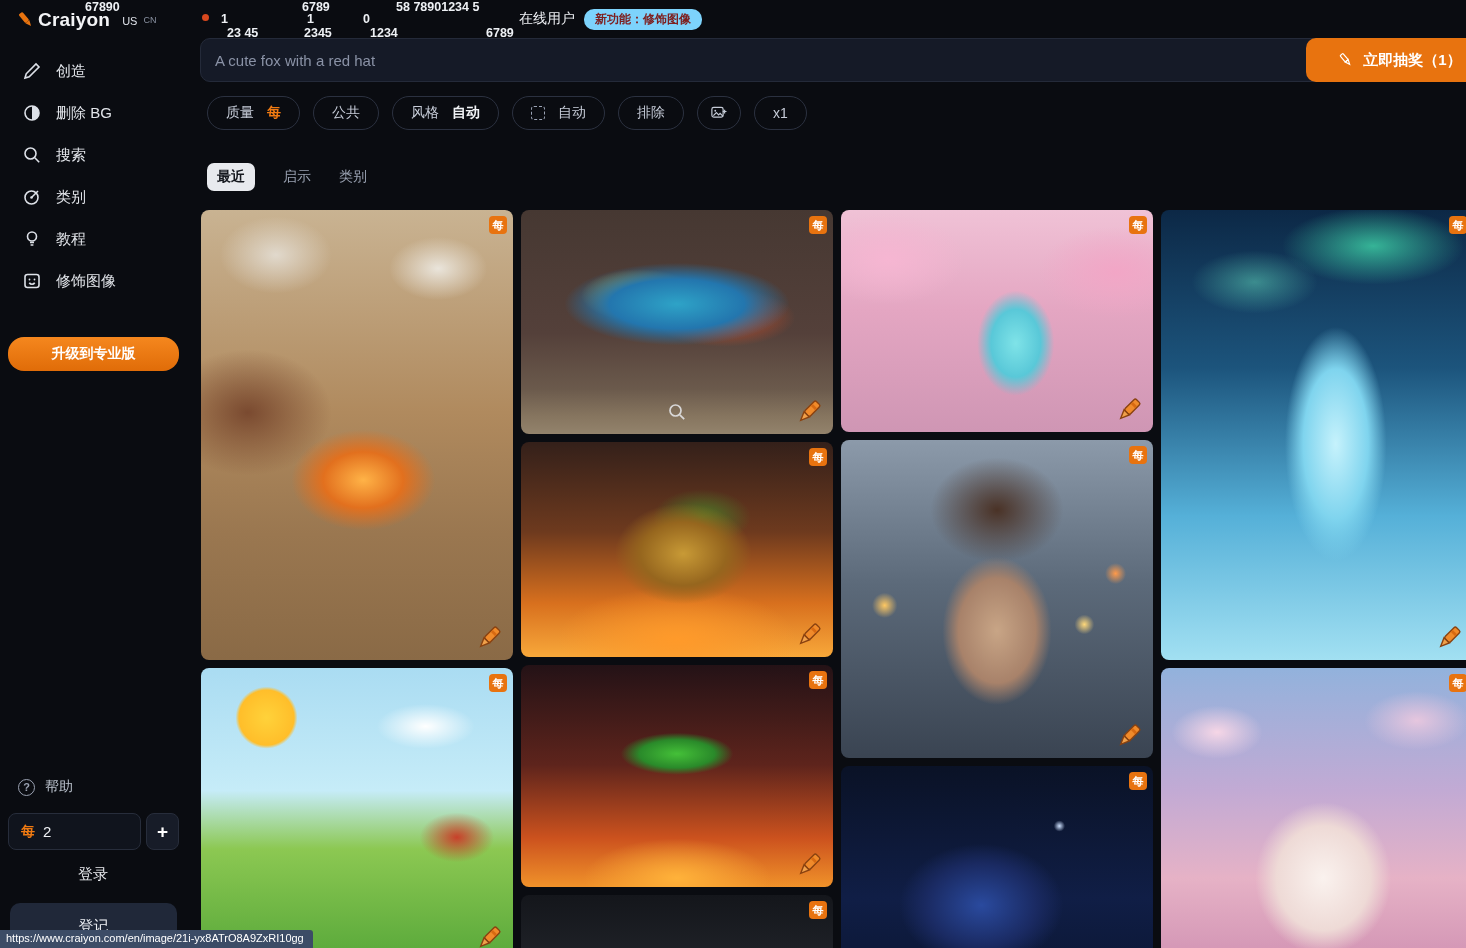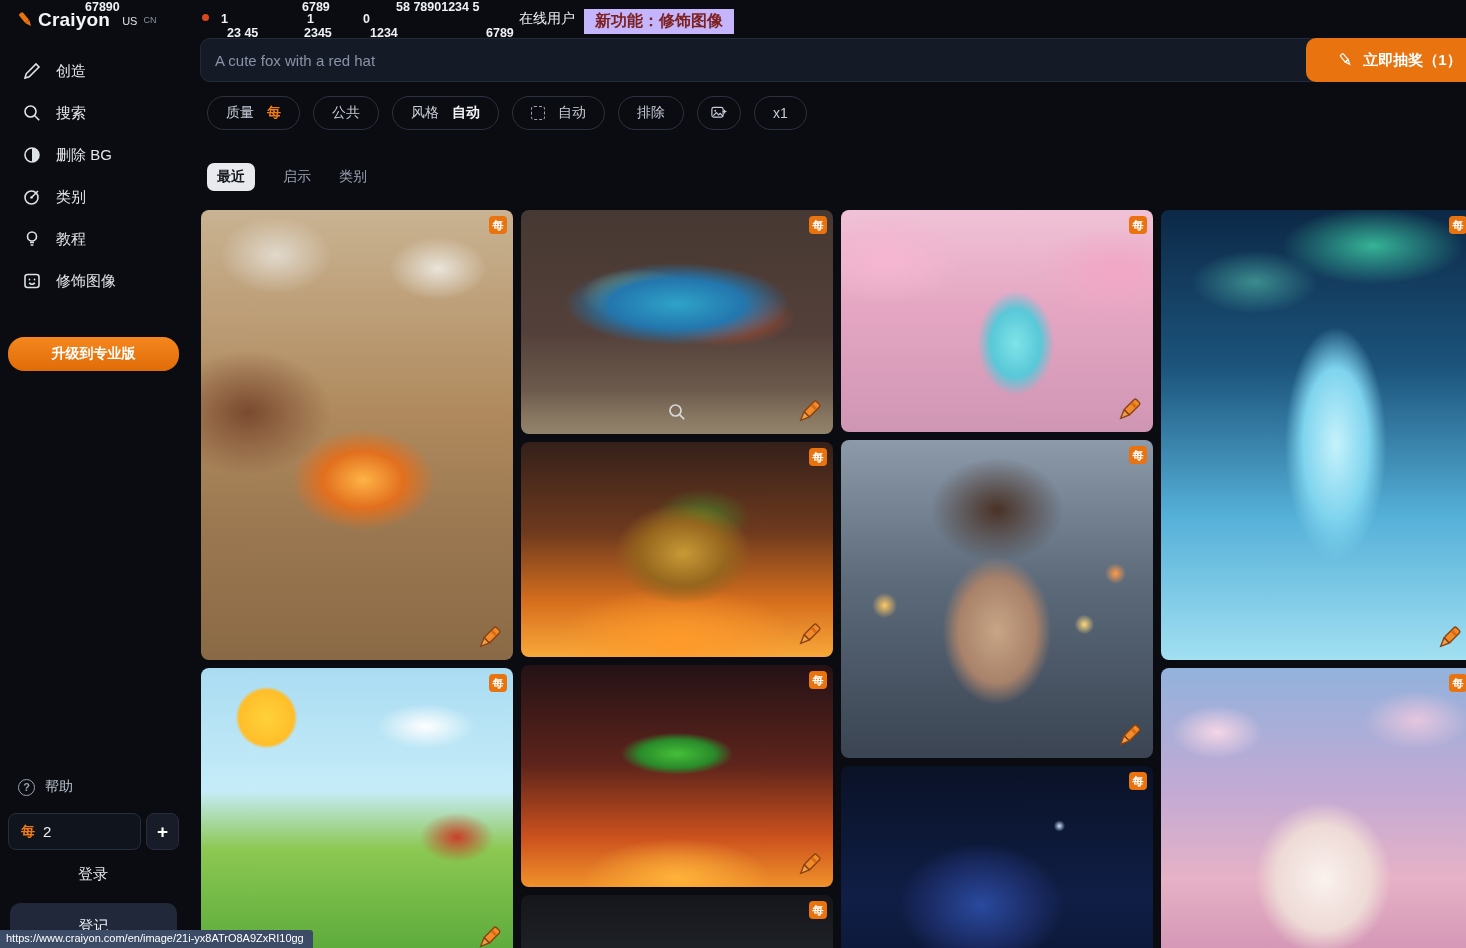--- a/index.html
+++ b/index.html
@@ -56,22 +56,22 @@
   .stat-2 { left:396px; top:0; }
   .stat-3 { left:221px; top:12px; }
   .stat-4 { left:307px; top:12px; }
   .stat-5 { left:363px; top:12px; }
   .stat-6 { left:227px; top:26px; }
   .stat-7 { left:304px; top:26px; }
   .stat-8 { left:370px; top:26px; }
   .stat-9 { left:486px; top:26px; }
   .notif-dot { position:absolute; left:202px; top:14px; width:7px; height:7px; border-radius:50%; background:#d8481e; }
   .online-label { position:absolute; left:519px; top:10px; font-size:14px; color:#eef0f4; }
-  .feature-badge { position:absolute; left:584px; top:9px; background:#c4b5fd; color:#7d2020;
-    font-size:16px; font-weight:bold; border-radius:0; padding:2px 11px; cursor:pointer; }
+  .feature-badge { position:absolute; left:584px; top:9px; background:#7dd3fc; color:#7d2020;
+    font-size:12px; font-weight:bold; border-radius:10px; padding:2px 11px; cursor:pointer; }
 
   
   .prompt-bar { position:absolute; left:200px; top:38px; width:1268px; height:44px;
     background:#151a27; border:1px solid #242a39; border-radius:10px;
     display:flex; align-items:center; padding:0 14px; }
   .prompt-input { flex:1; background:transparent; border:none; outline:none; color:#e6e8ec; font-size:15px;
     font-family:"Liberation Sans", sans-serif; }
   .prompt-input::placeholder { color:#8a92a6; }
   .prompt-img-icon { width:22px; height:22px; cursor:pointer; }
 
@@ -182,34 +182,34 @@
       <span class="micon">
         <svg viewBox="0 0 20 20" fill="none" stroke="#dde1e8" stroke-width="1.6">
             <path d="M3 17l1.2-4.2L14 3l3 3L7.2 15.8 3 17z"></path>
           </svg>
       </span>
       <span>创造</span>
     </div>
     <div class="menu-item">
       <span class="micon">
         <svg viewBox="0 0 20 20" fill="none" stroke="#dde1e8" stroke-width="1.6">
+            <circle cx="10" cy="10" r="7"></circle>
+            <path d="M10 3a7 7 0 0 1 0 14z" fill="#dde1e8" stroke="none"></path>
+          </svg>
+      </span>
+      <span>删除 BG</span>
+    </div>
+    <div class="menu-item">
+      <span class="micon">
+        <svg viewBox="0 0 20 20" fill="none" stroke="#dde1e8" stroke-width="1.6">
             <circle cx="8.5" cy="8.5" r="5.5"></circle>
             <path d="M12.8 12.8l4.4 4.4"></path>
           </svg>
       </span>
       <span>搜索</span>
-    </div>
-    <div class="menu-item">
-      <span class="micon">
-        <svg viewBox="0 0 20 20" fill="none" stroke="#dde1e8" stroke-width="1.6">
-            <circle cx="10" cy="10" r="7"></circle>
-            <path d="M10 3a7 7 0 0 1 0 14z" fill="#dde1e8" stroke="none"></path>
-          </svg>
-      </span>
-      <span>删除 BG</span>
     </div>
     <div class="menu-item">
       <span class="micon">
         <svg viewBox="0 0 20 20" fill="none" stroke="#dde1e8" stroke-width="1.6">
             <circle cx="9.5" cy="10.5" r="6.5"></circle>
             <circle cx="9.5" cy="10.5" r="1.3" fill="#dde1e8" stroke="none"></circle>
             <path d="M9.5 10.5L16 4"></path>
           </svg>
       </span>
       <span>类别</span>

